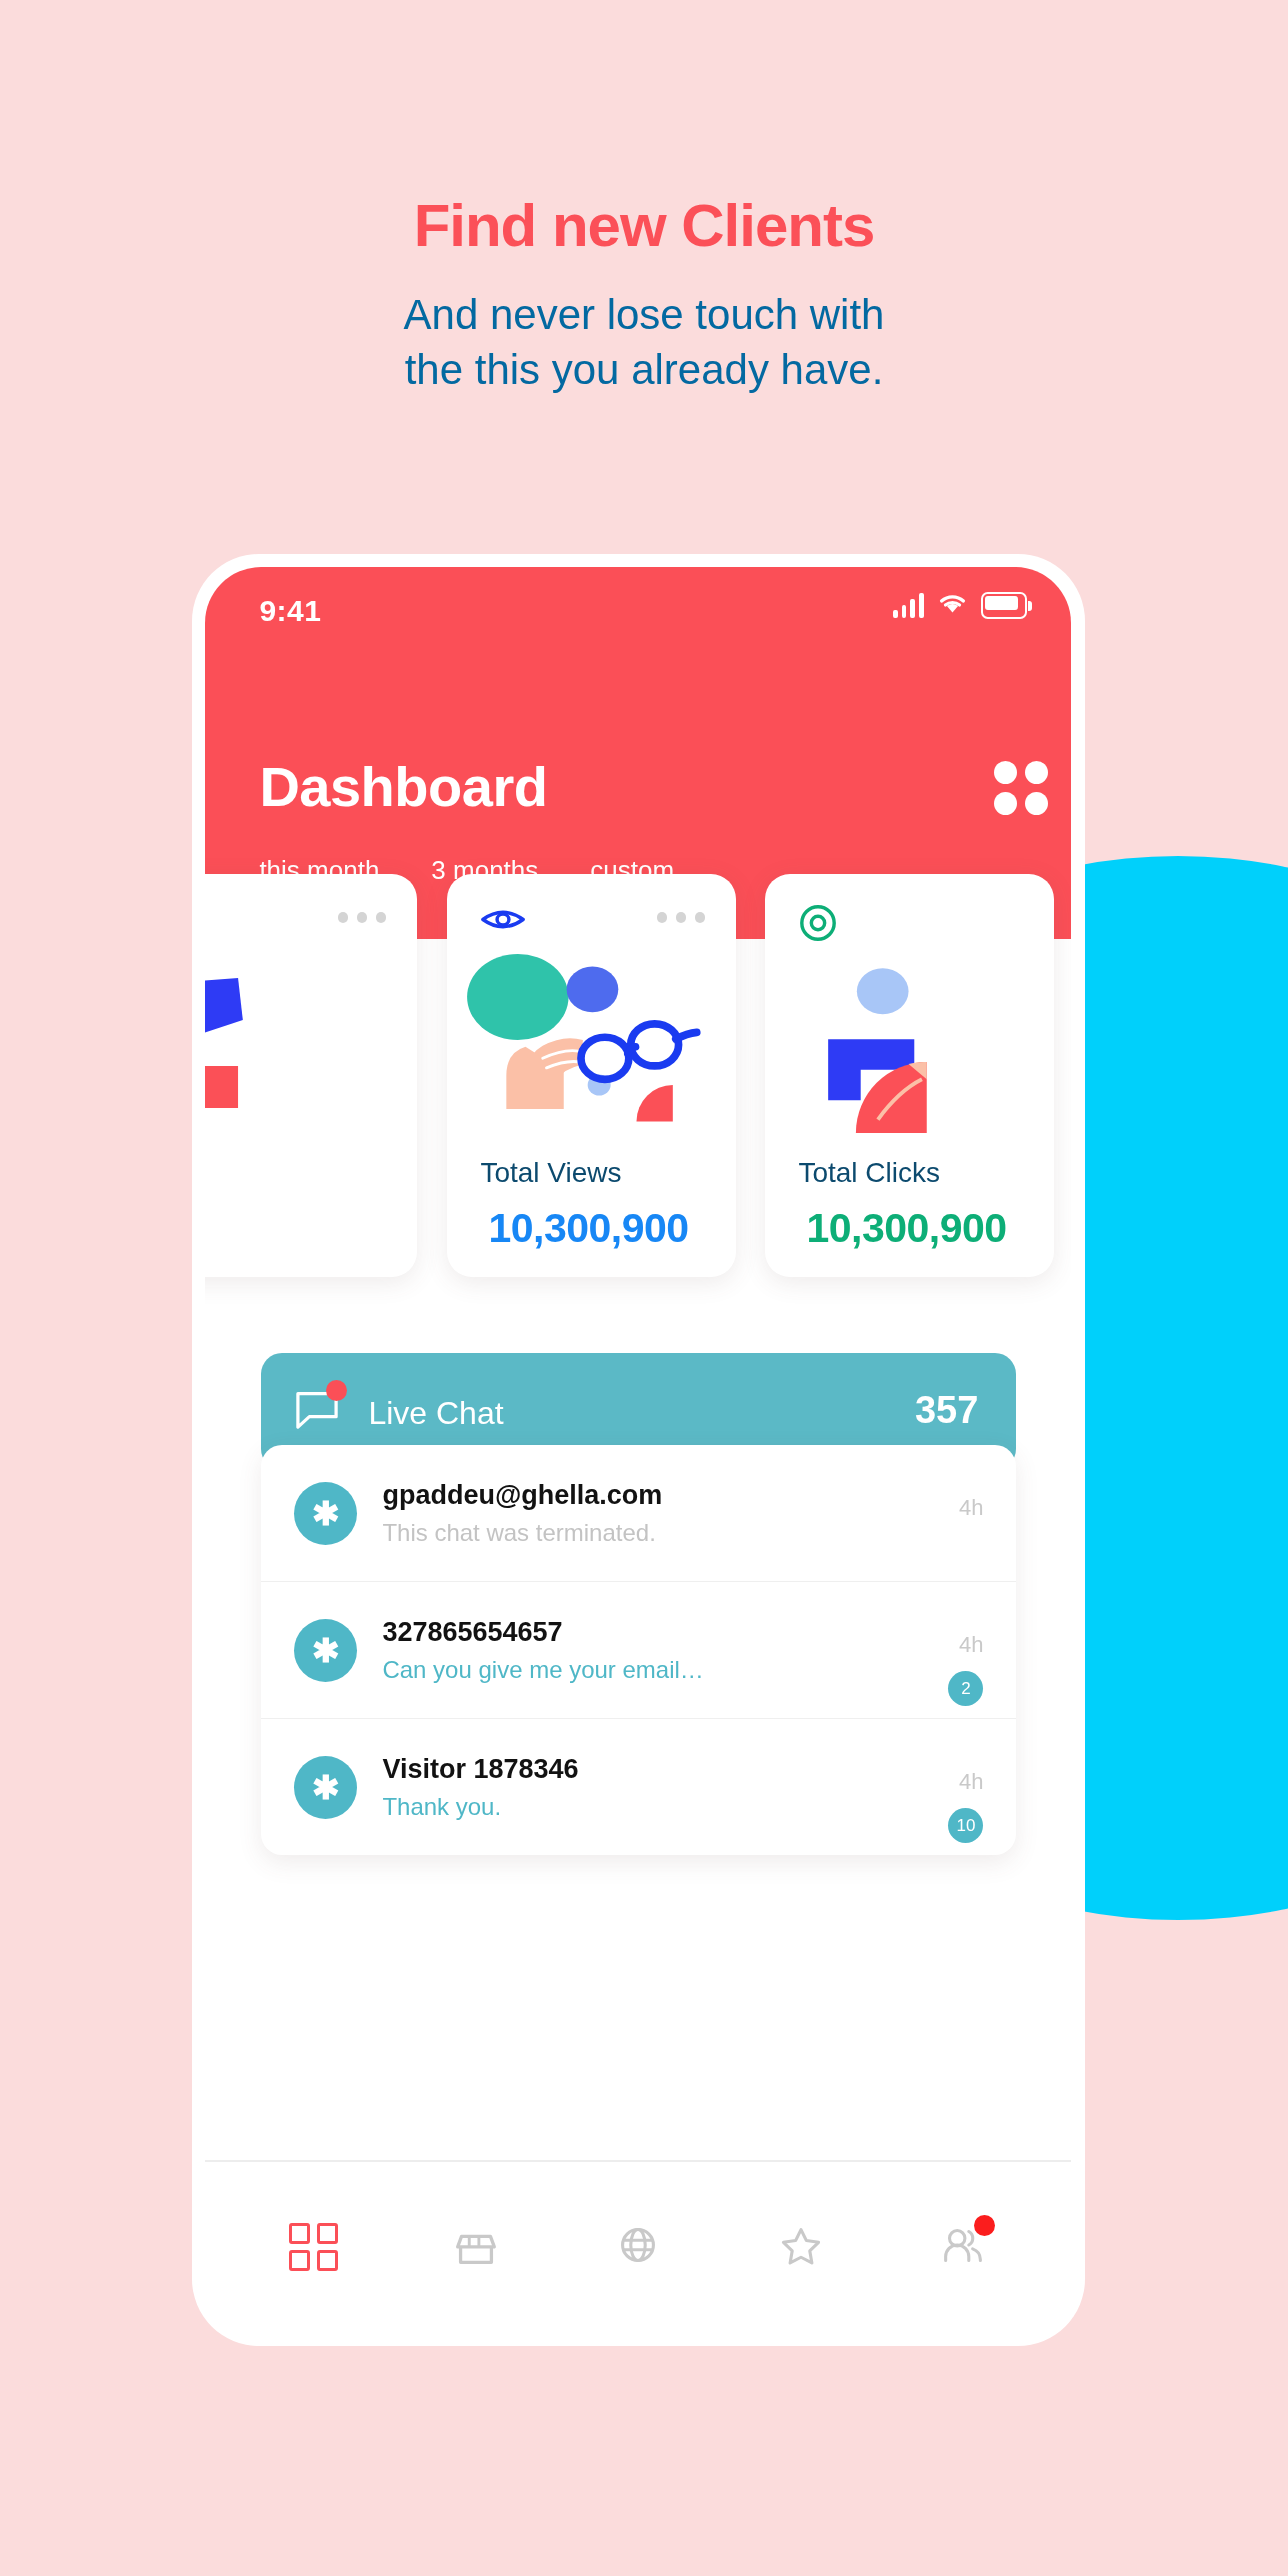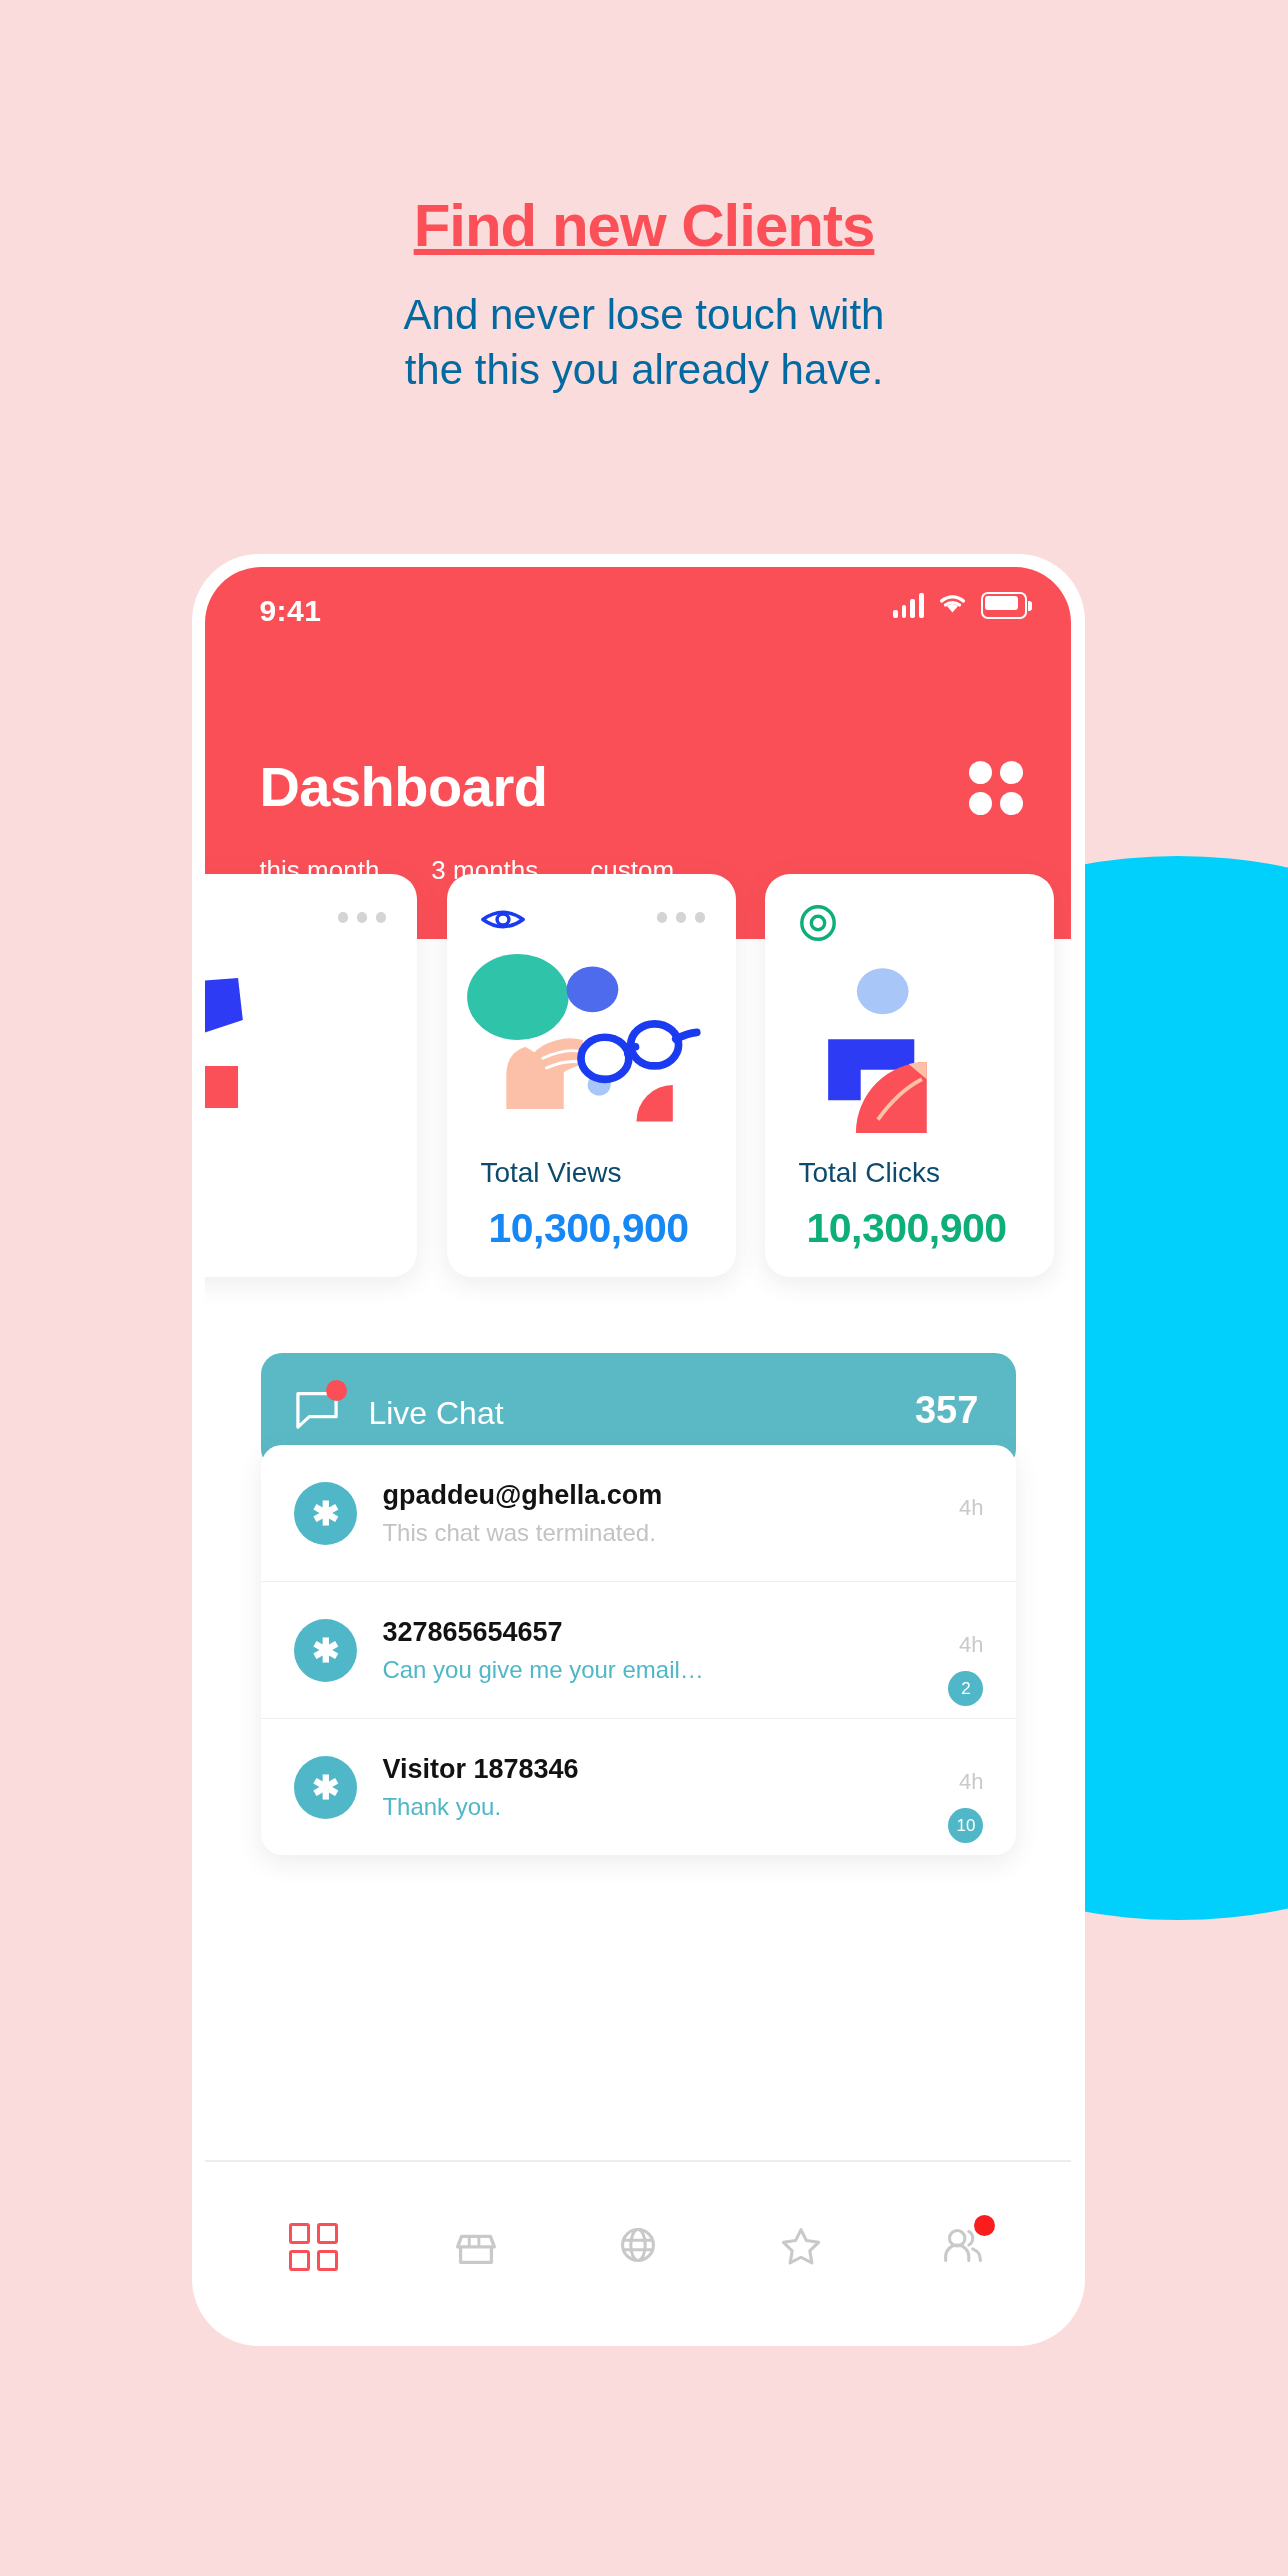--- a/index.html
+++ b/index.html
@@ -36,21 +36,20 @@
     text-align: center;
   }
   #headline-title {
     margin: 0;
     padding-top: 196px;
     font-size: 60px;
     font-weight: bold;
     letter-spacing: -1px;
     color: #FB5058;
     line-height: 1.0;
-    text-decoration: underline;
   }
   #headline-sub {
     margin: 0;
     padding-top: 31px;
     font-size: 42px;
     font-weight: 400;
     color: #0369a1;
     line-height: 1.32;
   }
 
@@ -78,20 +77,21 @@
     overflow: hidden;
   }
 
   
   #app-header {
     position: absolute;
     left: 0; top: 0;
     width: 866px;
     height: 372px;
     background: #FB4F57;
+    padding-left: 25px;
   }
   #status-bar {
     position: absolute;
     left: 0; top: 0;
     width: 866px;
     height: 86px;
   }
   #status-time {
     position: absolute;
     left: 54px;

